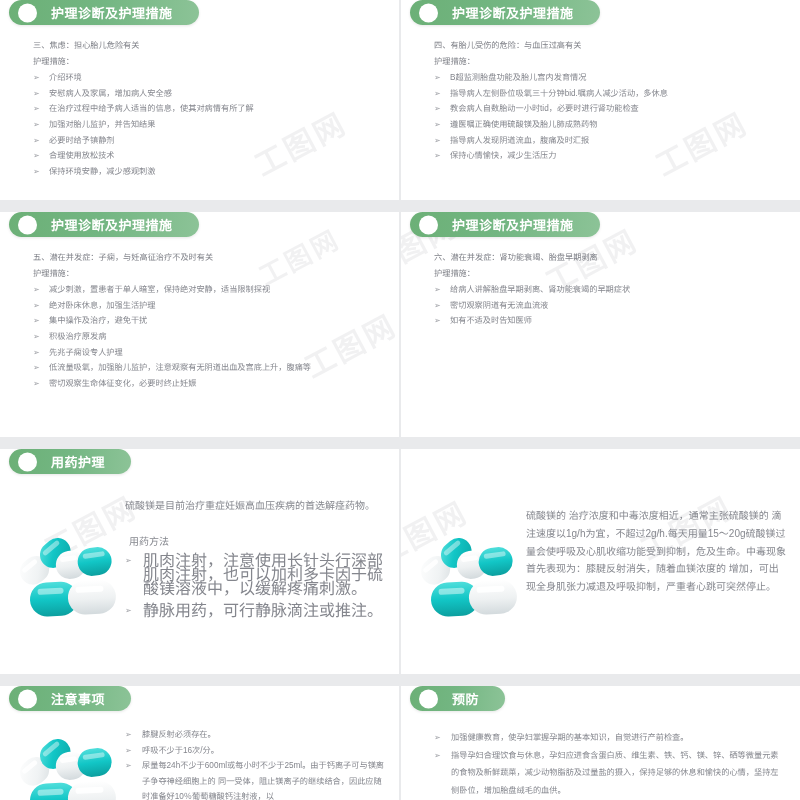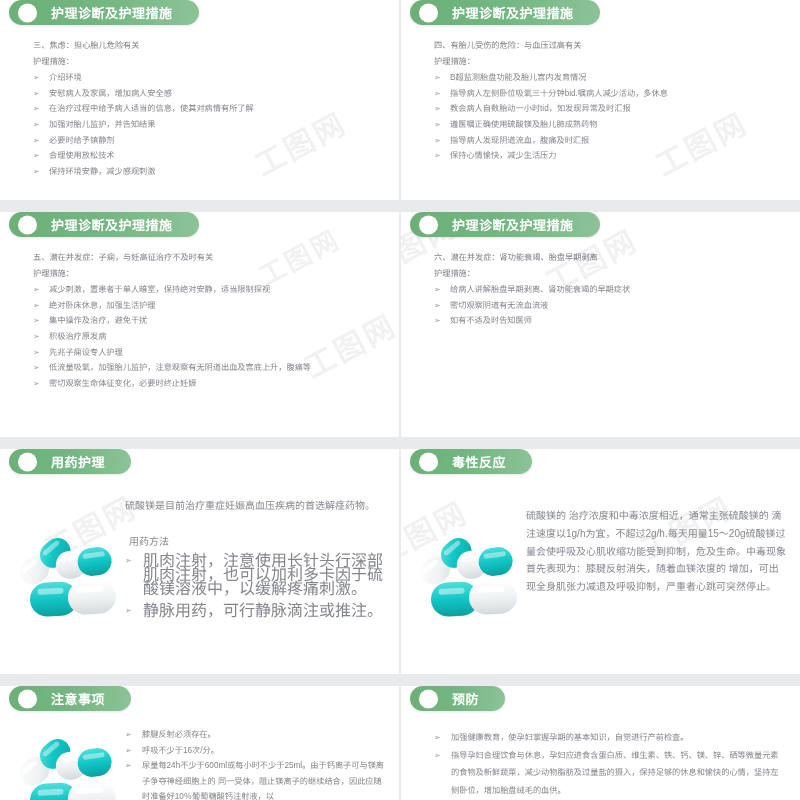--- a/index.html
+++ b/index.html
@@ -199,21 +199,21 @@
         <span class="pill-dot"></span>
         <span class="pill-label">护理诊断及护理措施</span>
       </div>
     </div>
     <div class="body">
       <div class="lead">四、有胎儿受伤的危险：与血压过高有关</div>
       <div class="sub">护理措施：</div>
       <ul class="bullets">
         <li>B超监测胎盘功能及胎儿宫内发育情况</li>
         <li>指导病人左侧卧位吸氧三十分钟bid.嘱病人减少活动，多休息</li>
-        <li>教会病人自数胎动一小时tid，如发现异常及时汇报</li>
+        <li>教会病人自数胎动一小时tid，必要时进行肾功能检查</li>
         <li>遵医嘱正确使用硫酸镁及胎儿肺成熟药物</li>
         <li>指导病人发现阴道流血，腹痛及时汇报</li>
         <li>保持心情愉快，减少生活压力</li>
       </ul>
     </div>
   </section>
 
   <section class="slide s3">
     <div class="wm c">工图网</div>
     <div class="wm h">工图网</div>
@@ -318,26 +318,20 @@
       <ul class="bullets wide">
         <li>肌肉注射，注意使用长针头行深部肌肉注射，也可以加利多卡因于硫酸镁溶液中，以缓解疼痛刺激。</li>
         <li style="margin-top:8px">静脉用药，可行静脉滴注或推注。</li>
       </ul>
     </div>
   </section>
 
   <section class="slide s6">
     <div class="wm f">工图网</div>
     <div class="wm d">工图网</div>
-    <div class="pill-wrap">
-      <div class="pill">
-        <span class="pill-dot"></span>
-        <span class="pill-label">毒性反应</span>
-      </div>
-    </div>
 
     <div class="capsules">
       <svg viewBox="0 0 115 105" width="115" height="105" aria-hidden="true">
         <g transform="translate(6,6) rotate(-40 30 30)">
           <rect x="0" y="14" width="30" height="26" rx="13" fill="url(#whiteA)"></rect>
           <rect x="26" y="14" width="32" height="26" rx="13" fill="url(#tealA)"></rect>
           <rect x="5" y="18" width="18" height="5" rx="2.5" fill="#ffffff" opacity="0.85"></rect>
           <rect x="32" y="18" width="20" height="5" rx="2.5" fill="#ffffff" opacity="0.42"></rect>
         </g>
         <g transform="translate(44,22) rotate(-8 28 16)">

